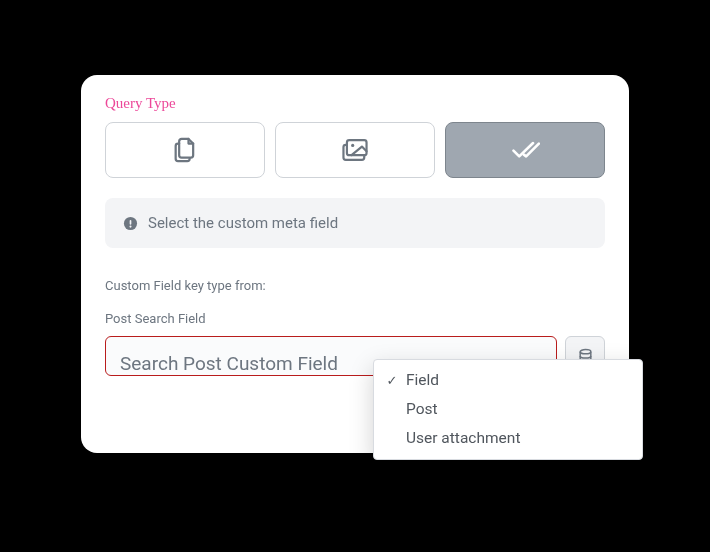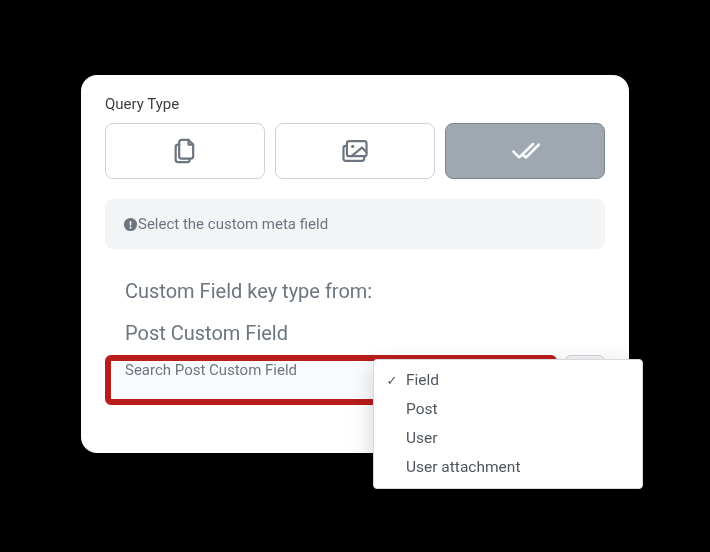--- a/index.html
+++ b/index.html
@@ -18,23 +18,24 @@
     width: 548px;
     height: 378px;
     background: #fff;
     border-radius: 16px;
     box-shadow: 0 6px 28px rgba(0,0,0,0.5);
     padding: 18px 24px 24px 24px;
     box-sizing: border-box;
   }
   .section-label {
     font-size: 15px;
-    color: #404040;
+    color: #ec4899;
     margin-bottom: 10px;
     margin-top: 2px;
+    font-family: Liberation Serif, serif;
   }
   .query-row {
     display: flex;
     gap: 10px;
     margin-bottom: 20px;
   }
   .query-btn {
     flex: 1;
     height: 54px;
     border: 1px solid #cfd3d8;
@@ -49,58 +50,57 @@
     background: #9fa7b0;
     border-color: #7d858d;
     color: #fff;
   }
   .info-box {
     background: #f3f4f6;
     border-radius: 8px;
     padding: 16px 18px;
     display: flex;
     align-items: center;
-    gap: 0;
+    gap: 10px;
     color: #6d7680;
     font-size: 15px;
     margin-bottom: 30px;
   }
   .info-box .icon {
     flex: 0 0 auto;
     display: flex;
     align-items: center;
   }
   .form-row {
     display: flex;
     align-items: center;
     gap: 8px;
     margin-bottom: 18px;
   }
   .field-label {
-    font-size: 20px;
-    color: #6d7680;
-    margin-left: 20px;
+    font-size: 13px;
+    color: #6d7680;
   }
   .search-row {
     display: flex;
     gap: 8px;
     align-items: stretch;
   }
   .select-box {
     flex: 1;
     height: 38px;
-    border: 6px solid #b91c1c;
+    border: 1px solid #b91c1c;
     border-radius: 6px;
     background: #fafbfc;
     display: flex;
-    align-items: flex-start;
+    align-items: flex-end;
     justify-content: space-between;
     padding: 0 10px 0 14px;
     color: #6d7680;
-    font-size: 15px;
+    font-size: 19px;
   }
   .select-box .caret {
     color: #9aa1a8;
     display: flex;
   }
   .side-btn {
     width: 38px;
     height: 38px;
     border: 1px solid #cfd3d8;
     border-radius: 6px;
@@ -188,21 +188,21 @@
         <circle cx="8" cy="11.3" r="1.1" fill="#f3f4f6"></circle>
       </svg>
     </span>
     <span>Select the custom meta field</span>
   </div>
 
   <div class="form-row">
     <span class="field-label">Custom Field key type from:</span>
   </div>
 
-  <div class="field-label" style="margin-bottom:10px">Post Custom Field</div>
+  <div class="field-label" style="margin-bottom:10px">Post Search Field</div>
 
   <div class="search-row">
     <div class="select-box">
       <span>Search Post Custom Field</span>
       <span class="caret">
         <svg width="12" height="12" viewBox="0 0 12 12" fill="currentColor">
           <path d="M1.5 4.2 L6 8.2 L10.5 4.2 L9.5 3.3 L6 6.4 L2.5 3.3 Z"></path>
         </svg>
       </span>
     </div>
@@ -221,21 +221,17 @@
     <div class="dropdown-item selected">
       <span class="check">✓</span>
       <span>Field</span>
     </div>
     <div class="dropdown-item">
       <span class="check">✓</span>
       <span>Post</span>
     </div>
     <div class="dropdown-item">
       <span class="check">✓</span>
-      <span>User</span>
-    </div>
-    <div class="dropdown-item">
-      <span class="check">✓</span>
       <span>User attachment</span>
     </div>
   </div>
 
 </div>
 
 </body></html>

